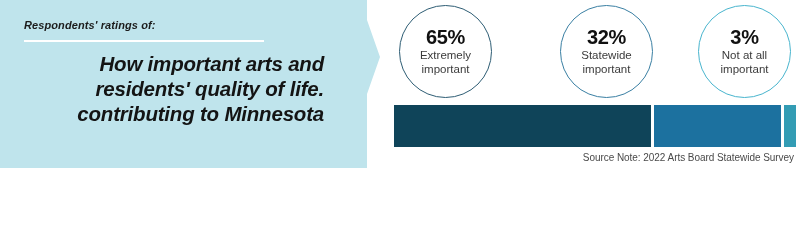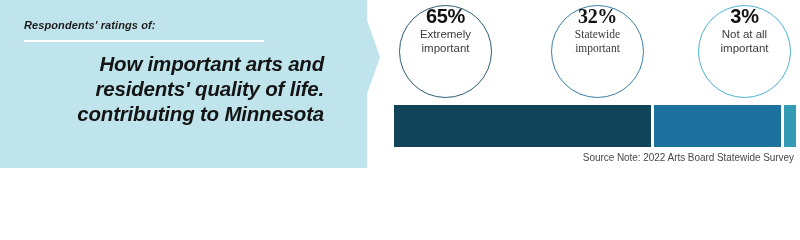--- a/index.html
+++ b/index.html
@@ -83,20 +83,21 @@
     width: 93px;
     height: 93px;
     border-radius: 50%;
     box-sizing: border-box;
     background: #ffffff;
     border-style: solid;
     border-width: 1.6px;
     display: flex;
     flex-direction: column;
     align-items: center;
+    justify-content: center;
   }
   .stat-pct {
     font-size: 20px;
     font-weight: bold;
     color: #111111;
     line-height: 21px;
     letter-spacing: -0.3px;
   }
   .stat-label {
     font-size: 11.5px;
@@ -154,21 +155,21 @@
 <div id="right-panel">
 
   <div class="stat-circle" id="circle-0" style="left: 19px; border-color: rgb(46, 93, 116);">
     <div class="stat-pct">65%</div>
     <div class="stat-label">
       <span>Extremely</span>
       <span>important</span>
     </div>
   </div>
 
-  <div class="stat-circle" id="circle-1" style="left: 171px; border-color: rgb(58, 127, 163); font-family: Liberation Serif, serif;">
+  <div class="stat-circle" id="circle-1" style="left: 180px; border-color: rgb(58, 127, 163);">
     <div class="stat-pct">32%</div>
     <div class="stat-label">
       <span>Statewide</span>
       <span>important</span>
     </div>
   </div>
 
   <div class="stat-circle" id="circle-2" style="left: 318px; border-color: rgb(73, 181, 206);">
     <div class="stat-pct">3%</div>
     <div class="stat-label">

